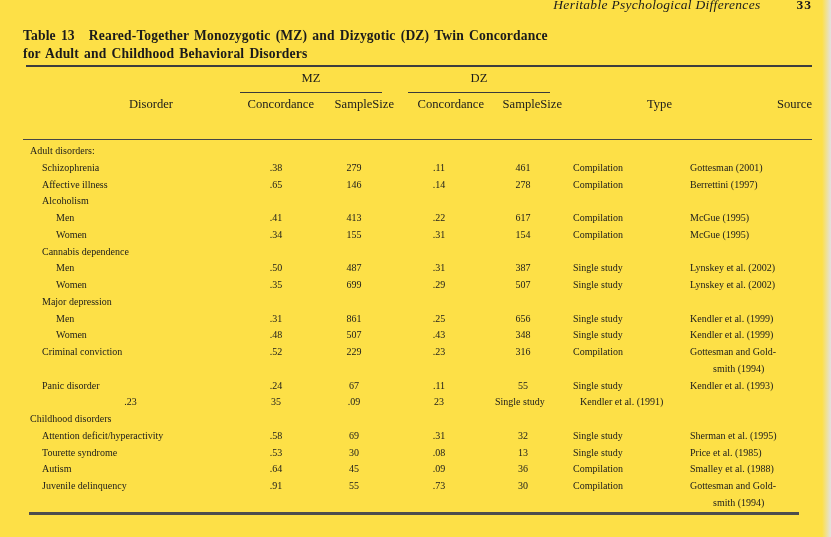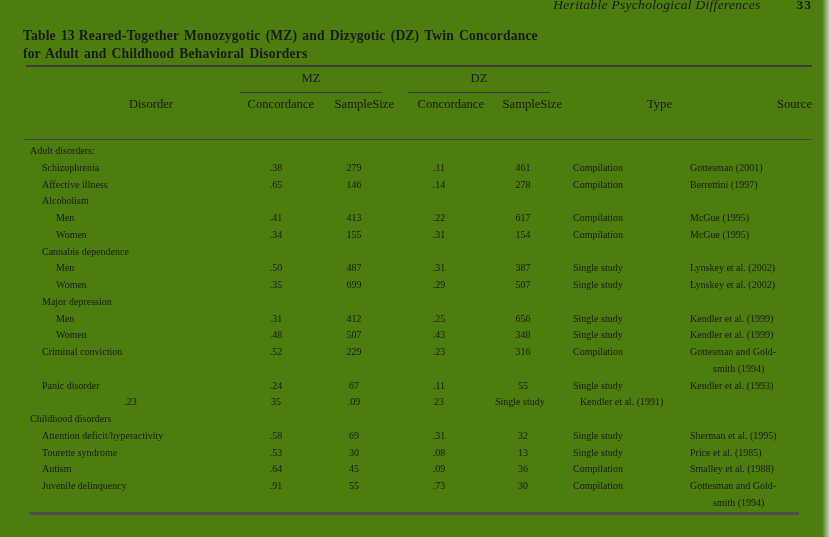--- a/index.html
+++ b/index.html
@@ -5,41 +5,41 @@
   html, body { margin:0; padding:0; }
   body {
     width:831px; height:537px;
     background:#ffffff;
     font-family:"Liberation Serif", serif;
     color:#1b1b1b;
     overflow:hidden;
     position:relative;
     -webkit-font-smoothing:antialiased;
   }
-  .page { position:absolute; inset:0; background:#4d7c0f; }
+  .page { position:absolute; inset:0; background:#fde047; }
   .scan-edge {
     position:absolute; top:0; right:0; width:9px; height:100%;
     background:linear-gradient(to right, rgba(253,253,253,0), #e2e2e2);
   }
 
   
   .running-head {
     position:absolute; top:-3px; left:0; width:812px;
     text-align:right; font-size:13.5px; line-height:15px;
     font-style:italic; letter-spacing:0.3px;
   }
   .rh-number { font-style:normal; font-weight:bold; margin-left:36px; letter-spacing:1px; }
 
   
   .table-title {
     position:absolute; left:23px; top:27px; width:640px;
     font-weight:bold; font-size:13.6px; line-height:17.5px;
     letter-spacing:0.15px; word-spacing:1.6px;
   }
-  .table-title .tlabel { margin-right:4px; }
+  .table-title .tlabel { margin-right:14px; }
 
   
   .rule { position:absolute; background:#3d3d3d; }
   .rule-top    { left:26px;  top:65px;  width:786px; height:2px; }
   .rule-mid    { left:23px;  top:139px; width:789px; height:1px; background:#464646; }
   .rule-bottom { left:29px;  top:512px; width:770px; height:3px; background:#4d4d4d; }
 
   
   .grid {
     display:grid;
@@ -229,21 +229,21 @@
         <div class="c-num"></div>
         <div class="c-num"></div>
         <div class="c-num"></div>
         <div class="c-num"></div>
         <div class="c-type"></div>
         <div class="c-source"></div>
       </div>
       <div class="grid row">
         <div class="c-disorder ind2">Men</div>
         <div class="c-num">.31</div>
-        <div class="c-num">412</div>
+        <div class="c-num">861</div>
         <div class="c-num">.25</div>
         <div class="c-num">656</div>
         <div class="c-type">Single study</div>
         <div class="c-source">
           <div class="">Kendler et al. (1999)</div>
         </div>
       </div>
       <div class="grid row">
         <div class="c-disorder ind2">Women</div>
         <div class="c-num">.48</div>

